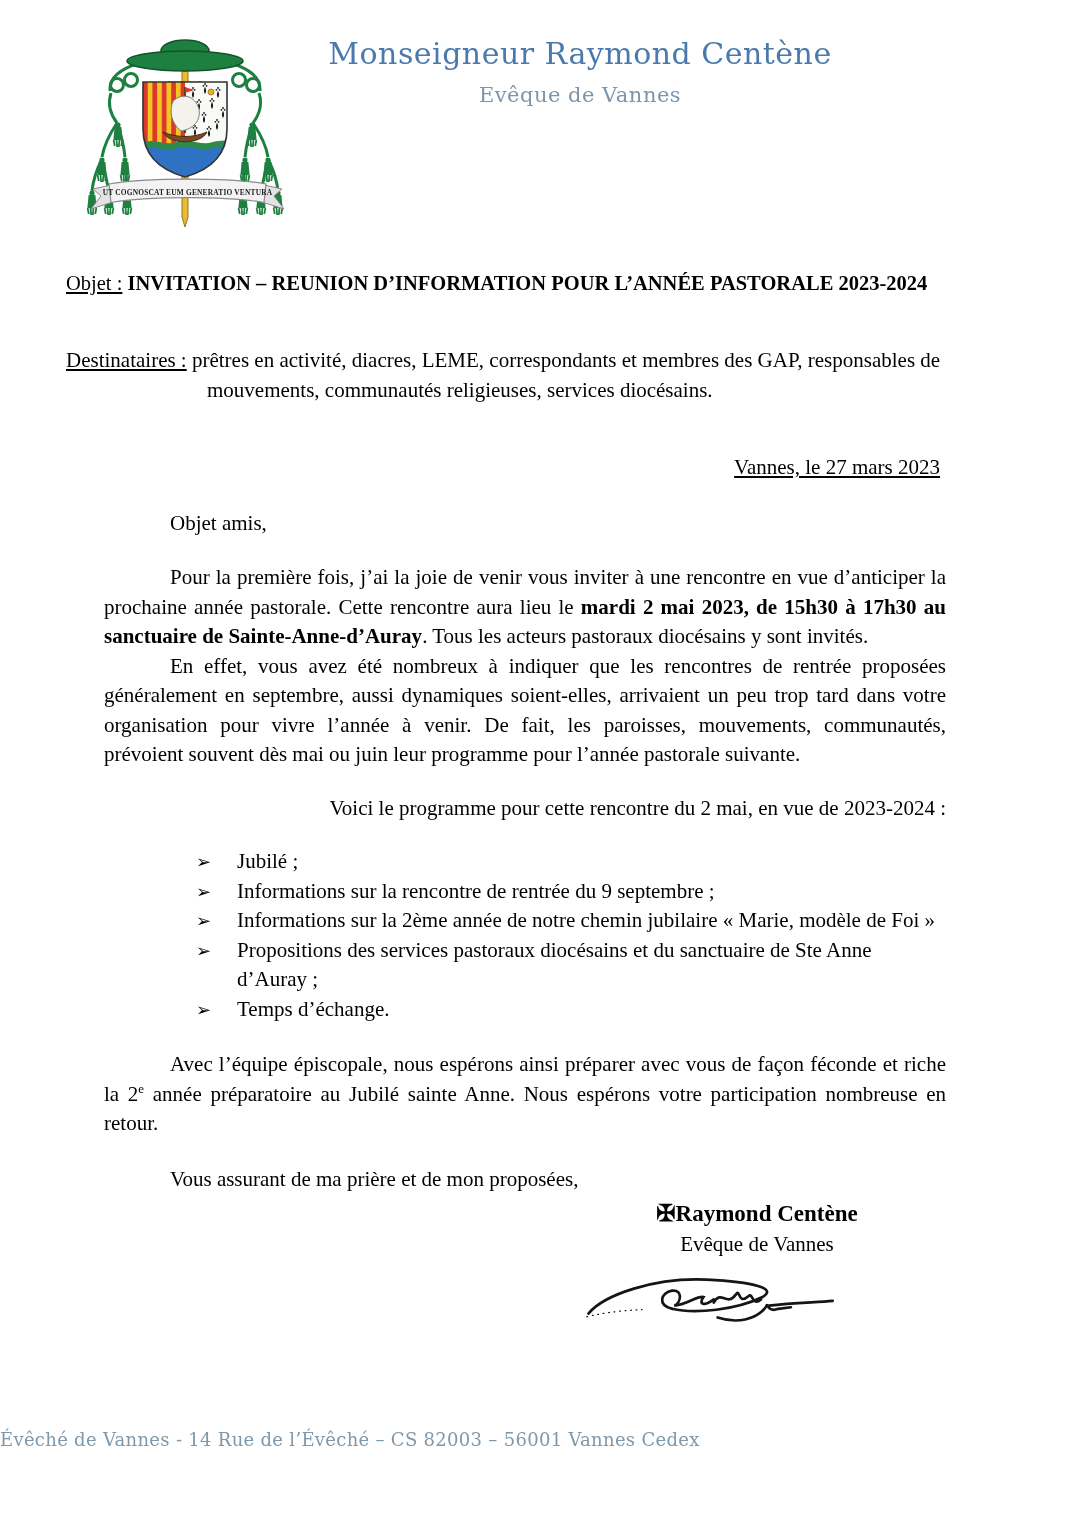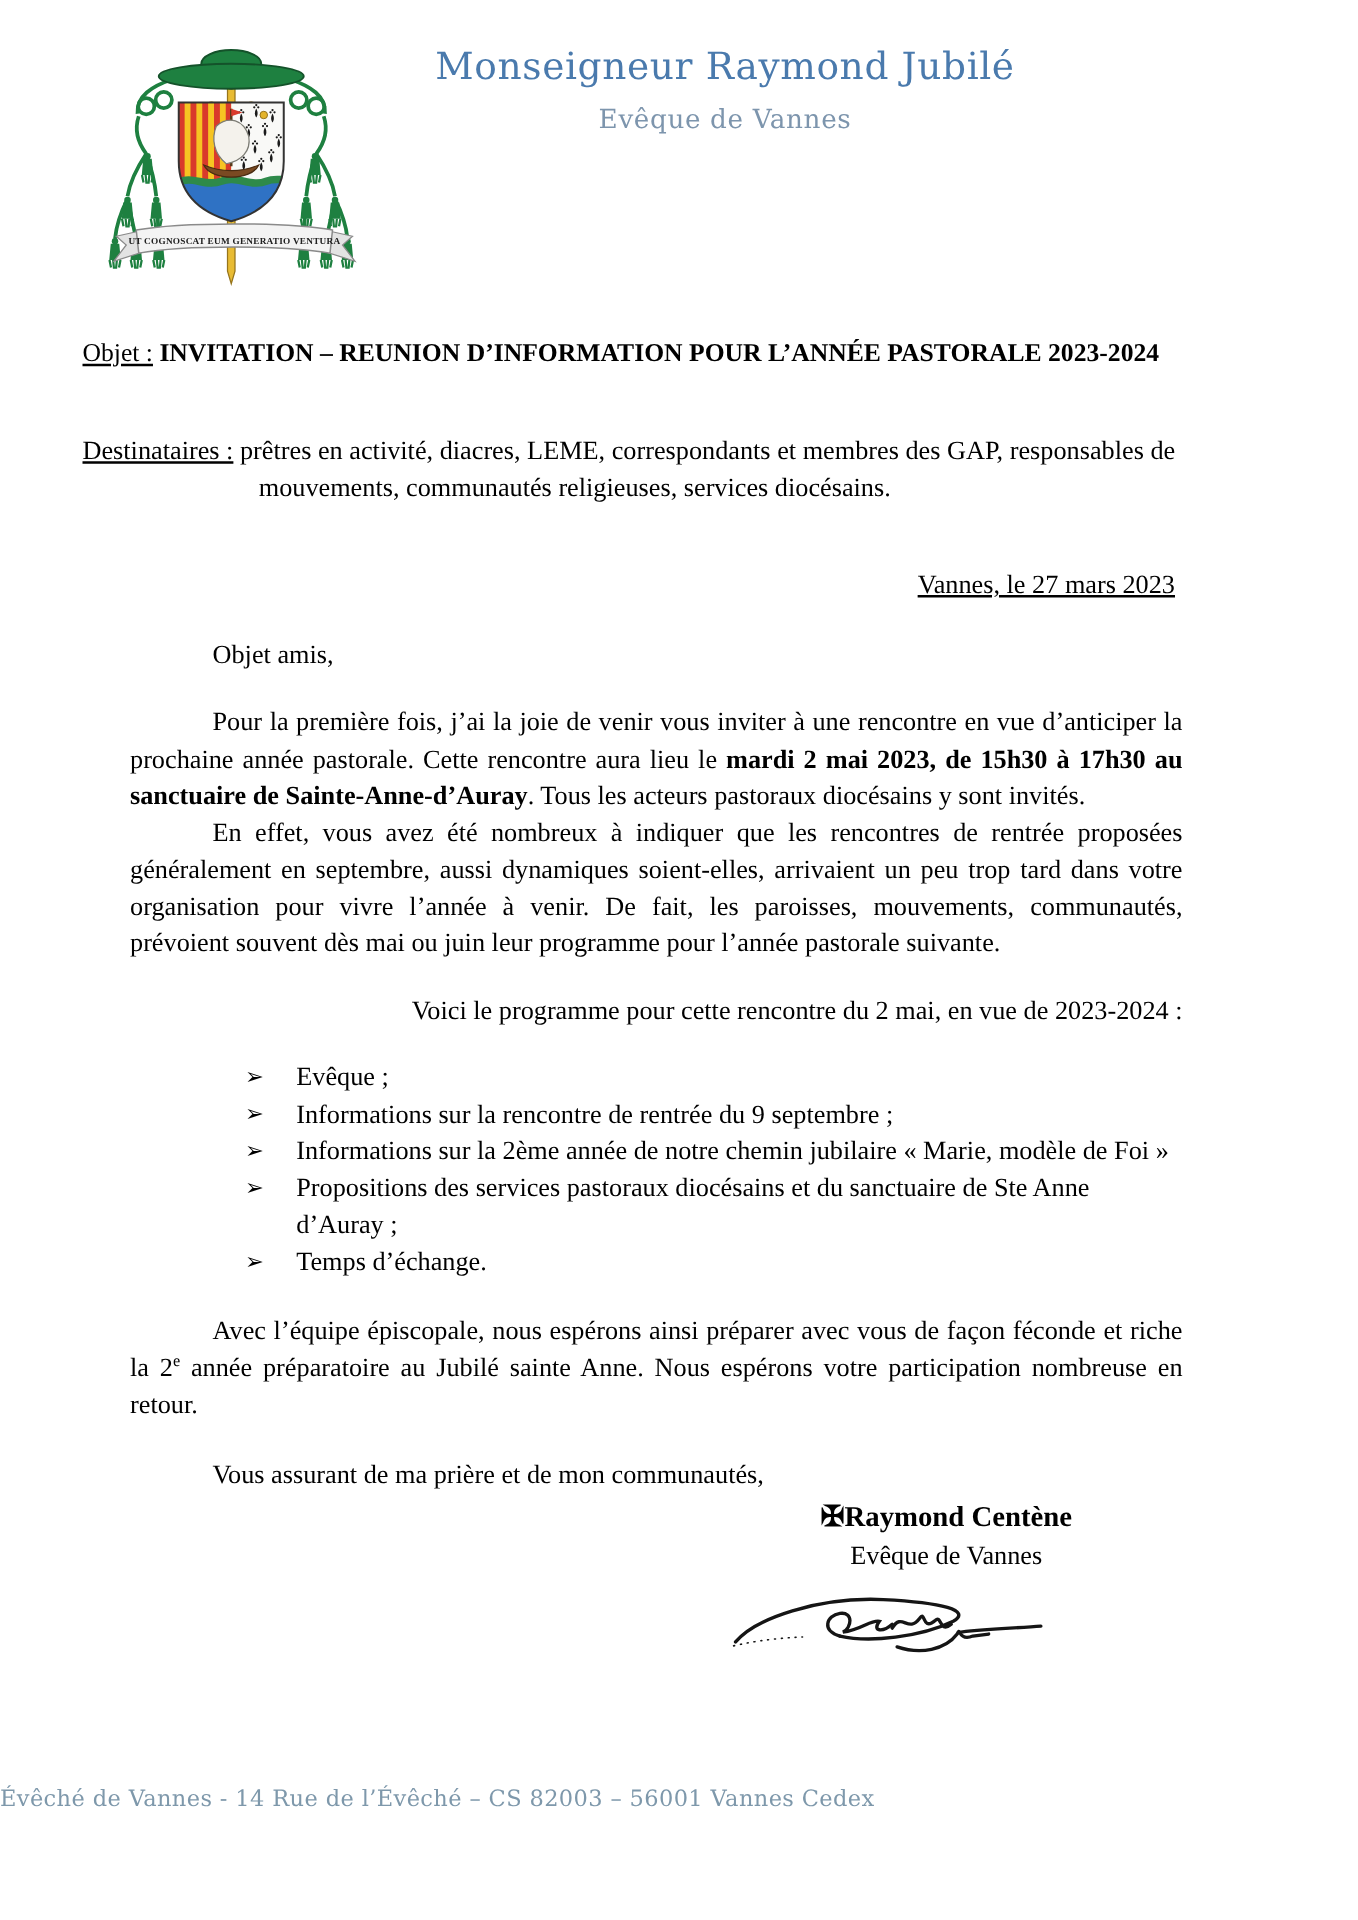--- a/index.html
+++ b/index.html
@@ -140,21 +140,21 @@
 
     <g>
       <path d="M26,160 L8,164 L16,171 L6,184 L28,177 Z" fill="#e3e3e3" stroke="#8a8a8a" stroke-width="1"></path>
       <path d="M179,160 L197,164 L189,171 L199,184 L177,177 Z" fill="#e3e3e3" stroke="#8a8a8a" stroke-width="1"></path>
       <path d="M24,159 C60,152.5 145,152.5 181,159 L179,177.5 C143,171 62,171 26,177.5 Z" fill="#f3f3f3" stroke="#8a8a8a" stroke-width="1.2"></path>
       <text x="102.5" y="170" text-anchor="middle" font-size="7.4" letter-spacing="0.2" fill="#222" font-family="Liberation Serif, serif" font-weight="bold">UT COGNOSCAT EUM GENERATIO VENTURA</text>
     </g>
   </svg>
 
   <div class="head-titles">
-    <div class="head-title">Monseigneur Raymond Jubilé</div>
+    <div class="head-title">Monseigneur Raymond Centène</div>
     <div class="head-subtitle">Evêque de Vannes</div>
   </div>
 
   <div class="subject">
     <span class="label">Objet :</span>
     <span> </span>
     <span class="text">INVITATION – REUNION D’INFORMATION POUR L’ANNÉE PASTORALE 2023-2024</span>
   </div>
 
   <div class="recipients">
@@ -165,28 +165,28 @@
 
   <div class="dateline">Vannes, le 27 mars 2023</div>
 
   <div class="salutation">Objet amis,</div>
 
   <div class="body">
     <p><span>Pour la première fois, j’ai la joie de venir vous inviter à une rencontre en vue d’anticiper la prochaine année pastorale. Cette rencontre aura lieu le </span><b>mardi 2 mai 2023, de 15h30 à 17h30 au sanctuaire de Sainte-Anne-d’Auray</b><span>. Tous les acteurs pastoraux diocésains y sont invités.</span></p>
     <p>En effet, vous avez été nombreux à indiquer que les rencontres de rentrée proposées généralement en septembre, aussi dynamiques soient-elles, arrivaient un peu trop tard dans votre organisation pour vivre l’année à venir. De fait, les paroisses, mouvements, communautés, prévoient souvent dès mai ou juin leur programme pour l’année pastorale suivante.</p>
     <p class="intro">Voici le programme pour cette rencontre du 2 mai, en vue de 2023-2024 :</p>
     <ul class="program">
-      <li><span class="bullet">➢</span><span>Evêque ;</span></li>
+      <li><span class="bullet">➢</span><span>Jubilé ;</span></li>
       <li><span class="bullet">➢</span><span>Informations sur la rencontre de rentrée du 9 septembre ;</span></li>
       <li><span class="bullet">➢</span><span>Informations sur la 2ème année de notre chemin jubilaire « Marie, modèle de Foi »</span></li>
       <li><span class="bullet">➢</span><span>Propositions des services pastoraux diocésains et du sanctuaire de Ste Anne d’Auray ;</span></li>
       <li><span class="bullet">➢</span><span>Temps d’échange.</span></li>
     </ul>
     <p class="closing"><span>Avec l’équipe épiscopale, nous espérons ainsi préparer avec vous de façon féconde et riche la 2</span><sup>e</sup><span> année préparatoire au Jubilé sainte Anne. Nous espérons votre participation nombreuse en retour.</span></p>
-    <p class="valediction">Vous assurant de ma prière et de mon communautés,</p>
+    <p class="valediction">Vous assurant de ma prière et de mon proposées,</p>
   </div>
 
   <div class="sig">
     <div class="sig-name"><span>✠</span><span>Raymond Centène</span></div>
     <div class="sig-title">Evêque de Vannes</div>
     <svg class="autograph" viewBox="0 0 330 90" aria-hidden="true">
       <g fill="none" stroke="#151515" stroke-width="3.4" stroke-linecap="round">
         <path d="M10,70 C36,64 58,62 80,61" stroke-width="1.6" stroke-dasharray="1,6"></path>
         <path d="M12,66 C32,42 96,20 162,23 C222,26 252,34 233,45 C200,61 148,67 118,60"></path>
         <path d="M118,60 C99,55 104,39 118,37 C132,35 130,52 121,56 C139,54 150,43 158,45 C150,56 162,56 171,48"></path>

